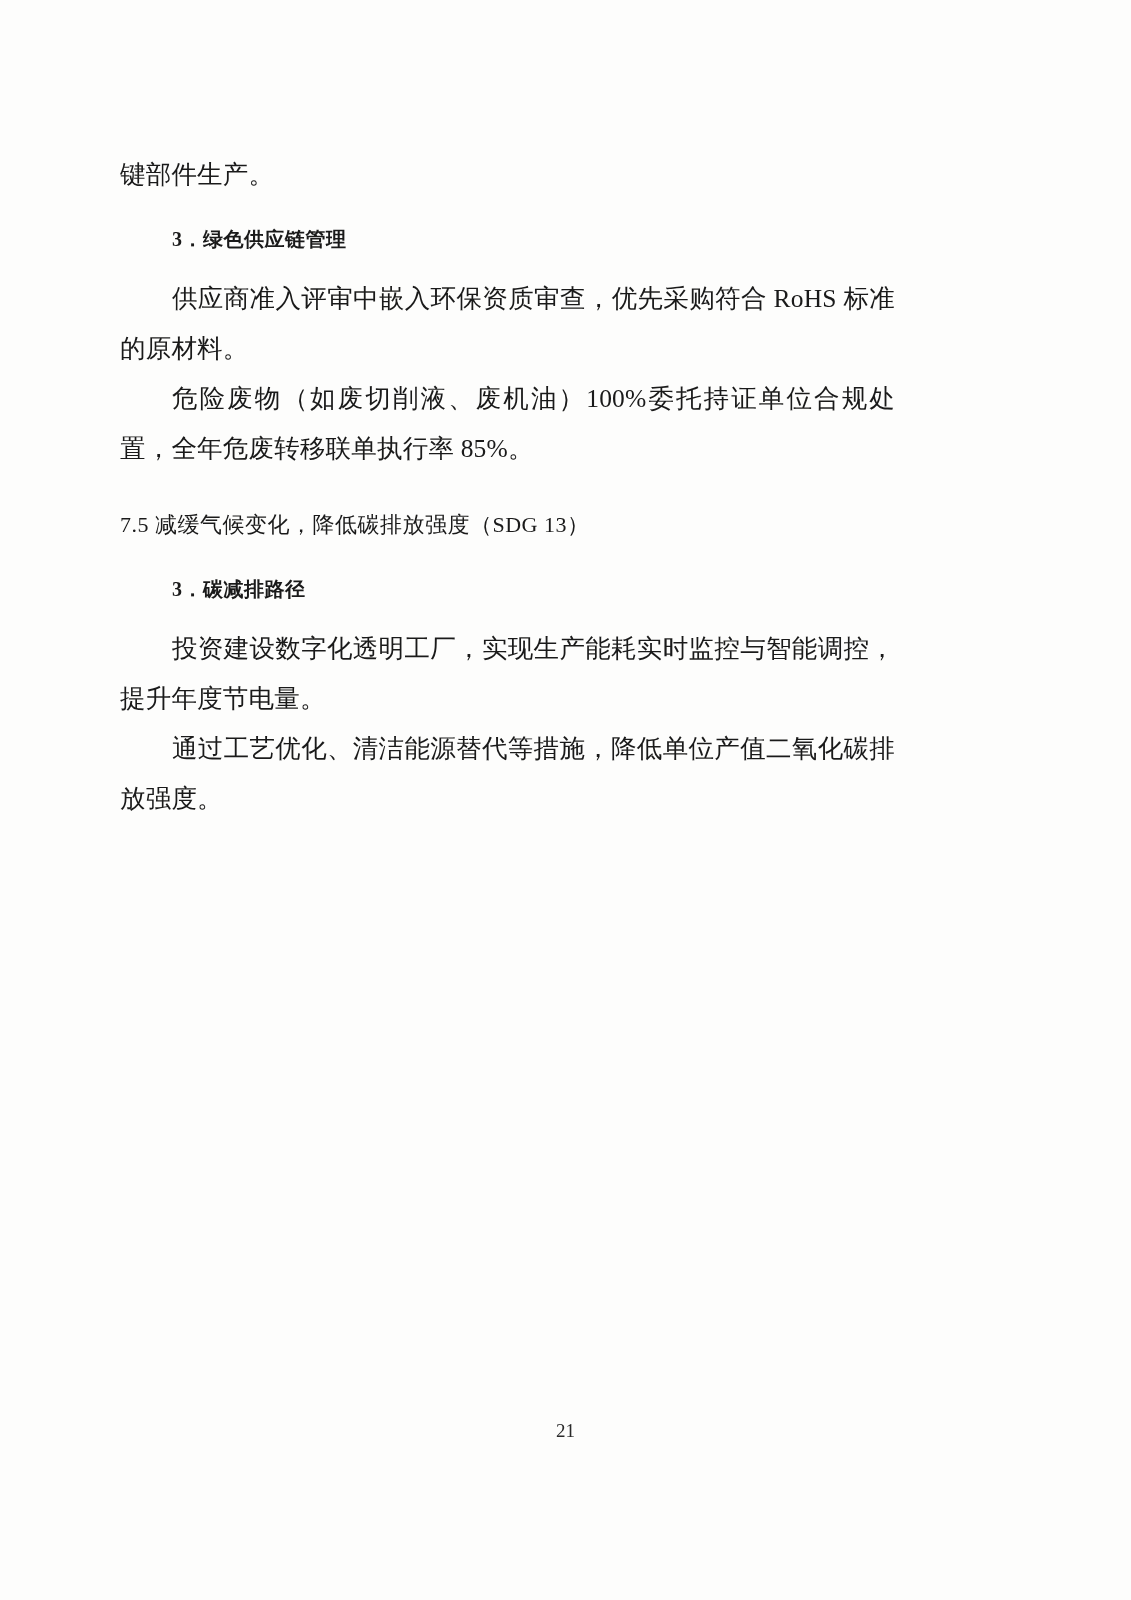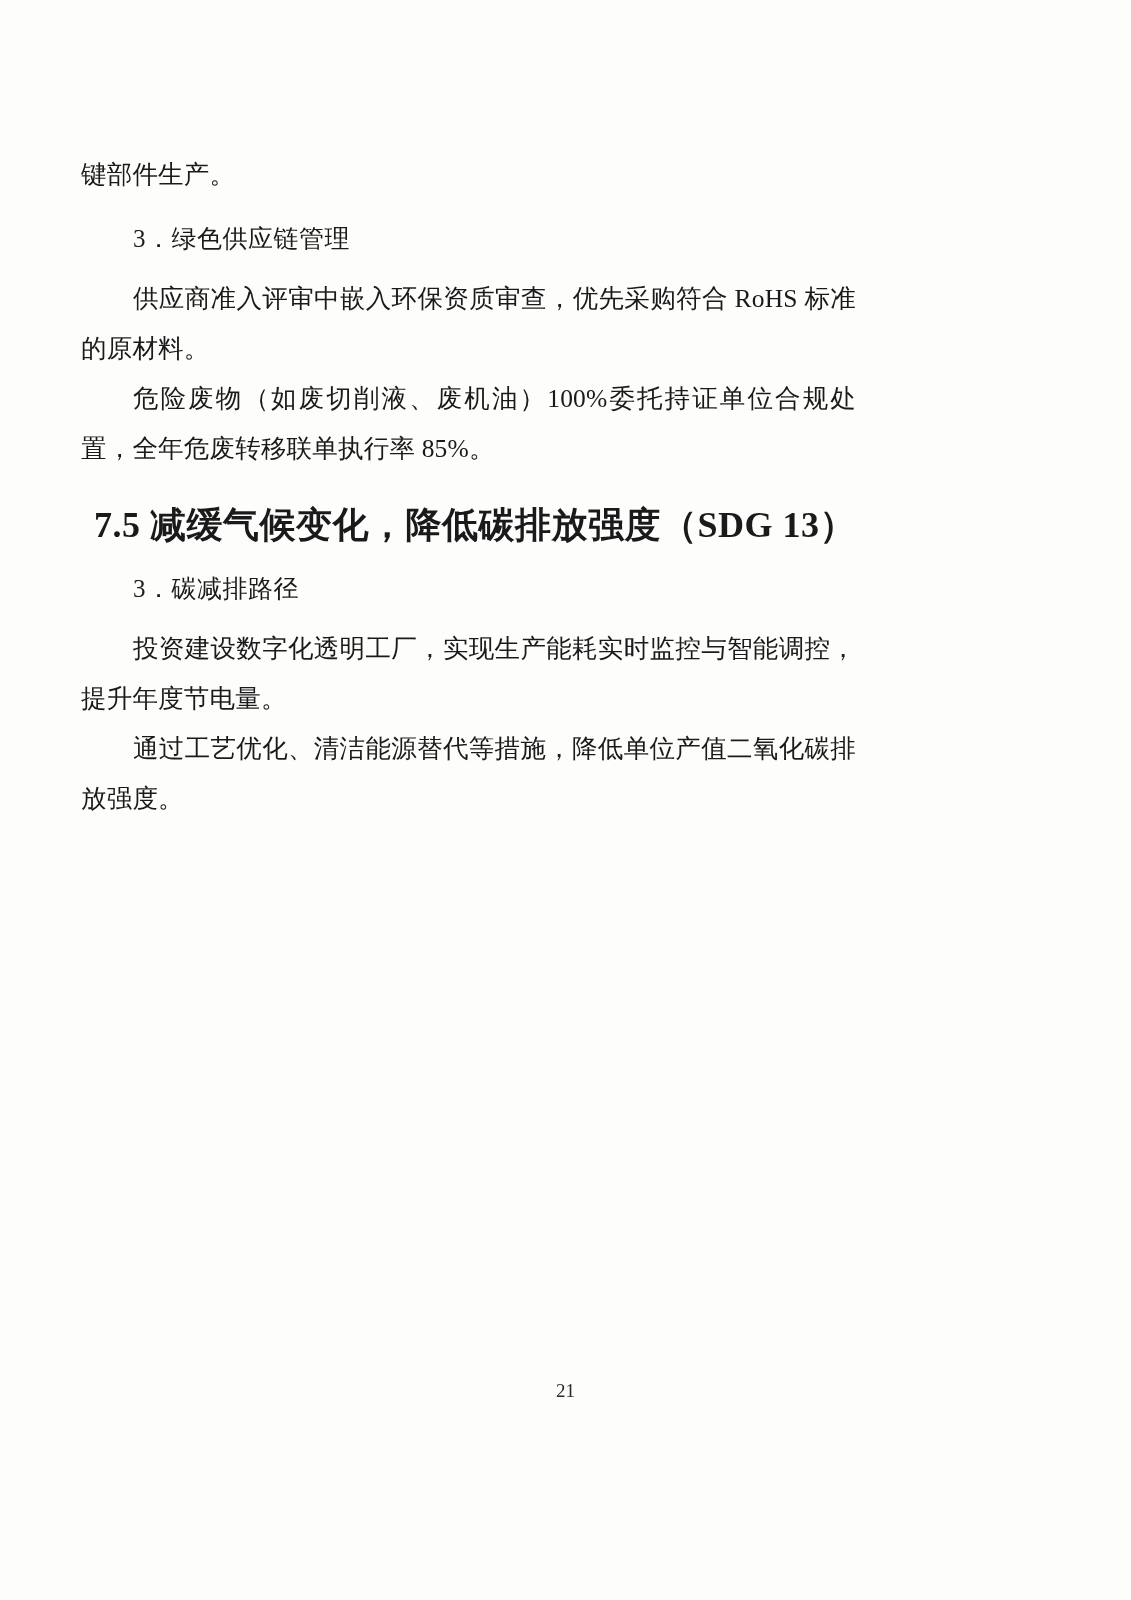--- a/index.html
+++ b/index.html
@@ -13,60 +13,59 @@
     font-family: "Liberation Serif", serif;
     color: #1a1a1a;
     overflow: hidden;
   }
   .page {
     position: relative;
     width: 1131px;
     height: 1600px;
     background: #fdfdfc;
     box-sizing: border-box;
-    padding: 150px 178px 0 81px;
+    padding: 150px 178px 0 120px;
   }
   .doc-body {
     width: 775px;
   }
   .para {
     font-size: 25.5px;
     line-height: 50px;
     letter-spacing: 0.2px;
     text-align: justify;
     text-justify: inter-ideograph;
     margin: 0 0 0 0;
   }
   .para.indent {
     text-indent: 52px;
   }
   .para.first {
     margin-bottom: 0;
   }
   .sub-heading {
-    font-size: 25px;
+    font-size: 20px;
     line-height: 50px;
-    font-weight: normal;
+    font-weight: bold;
     text-indent: 52px;
     margin: 14px 0 10px 0;
     letter-spacing: 0.5px;
   }
   .section-heading {
-    font-size: 36px;
+    font-size: 22px;
     line-height: 50px;
-    font-weight: bold;
+    font-weight: normal;
     margin: 26px 0 12px 0;
     letter-spacing: 0.5px;
-    text-align: right;
   }
   .page-number {
     position: absolute;
     left: 0;
     right: 0;
-    top: 1380px;
+    top: 1420px;
     text-align: center;
     font-size: 19px;
     color: #2a2a2a;
     font-family: "Liberation Serif", serif;
   }
 </style>
 </head>
 <body>
 
 <div class="page">

